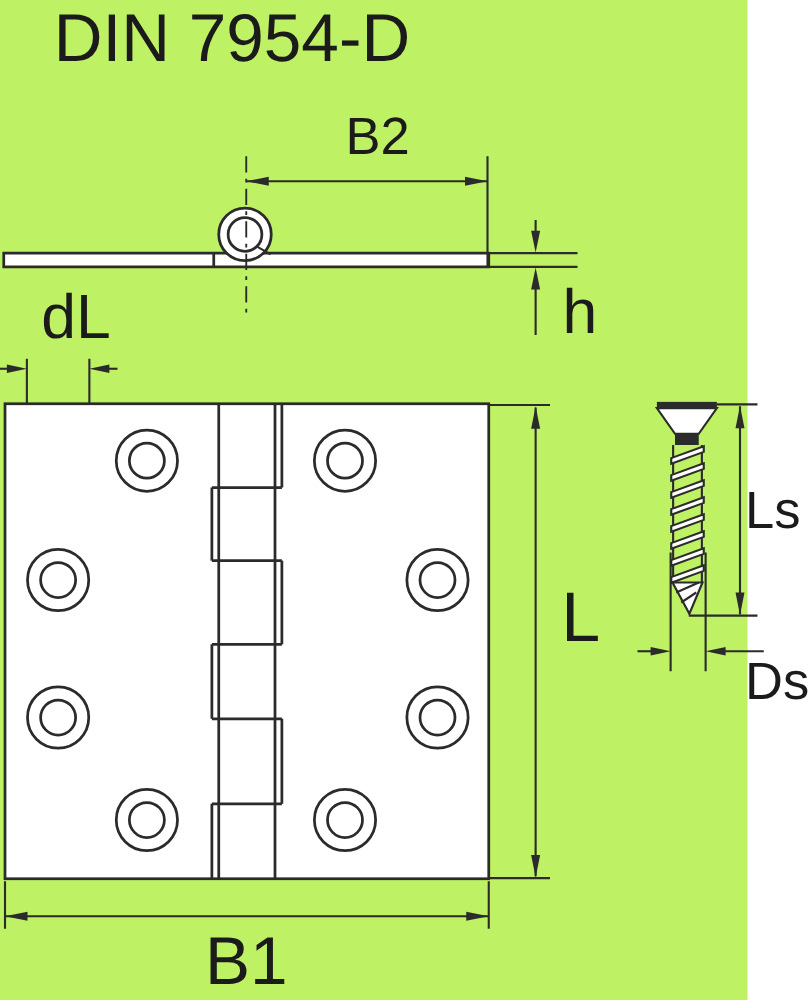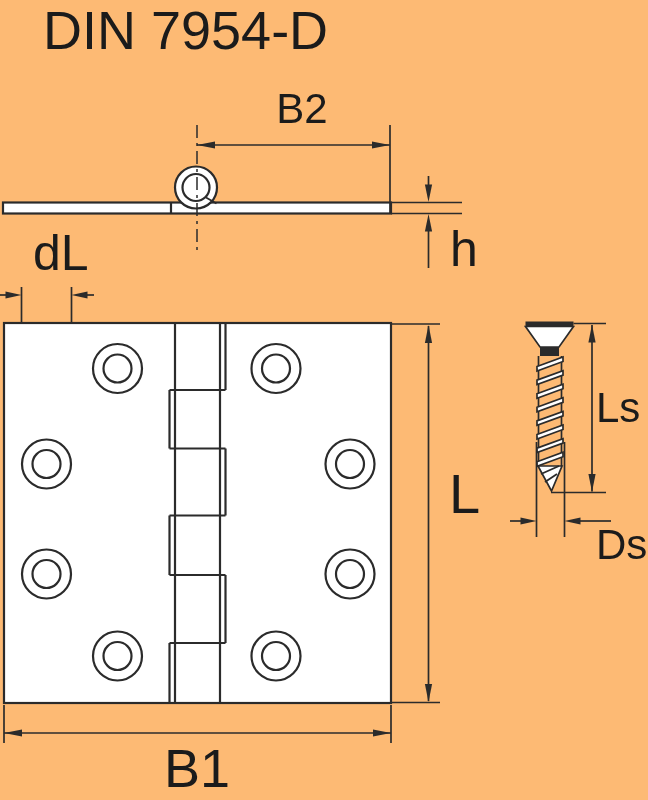--- a/index.html
+++ b/index.html
@@ -6,23 +6,23 @@
     margin: 0;
     padding: 0;
     background: #ffffff;
     width: 648px;
     height: 800px;
     overflow: hidden;
     font-family: "Liberation Sans", sans-serif;
   }
   #stage {
     position: relative;
-    width: 648px;
+    width: 598px;
     height: 800px;
-    background: #fdba74;
+    background: #bef264;
   }
   svg text {
     fill: #1b1b1b;
     font-family: "Liberation Sans", "DejaVu Sans", sans-serif;
   }
   .ln  { stroke: #2b2b2b; stroke-width: 2.2; fill: none; }
   .thin{ stroke: #2b2b2b; stroke-width: 1.7; fill: none; }
   .fillw { fill: #ffffff; stroke: #2b2b2b; stroke-width: 2.2; }
   .fillw-t { fill: #ffffff; stroke: #2b2b2b; stroke-width: 1.7; }
   .arr { fill: #2b2b2b; stroke: none; }

